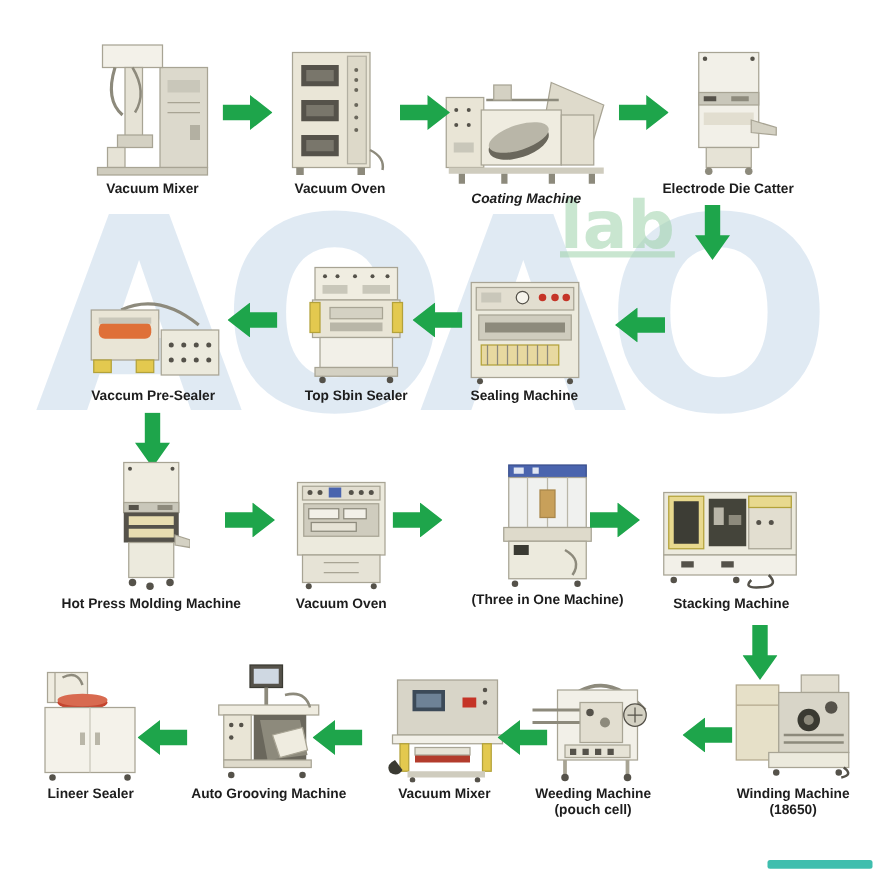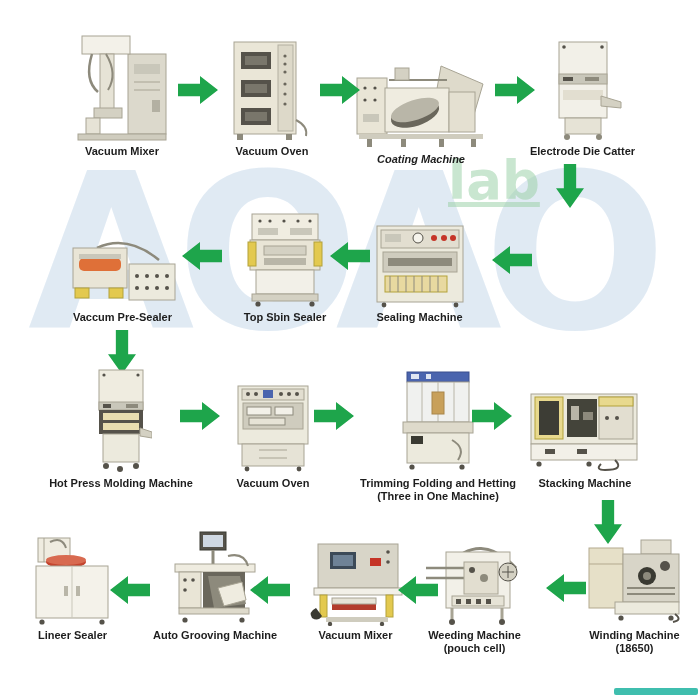--- a/index.html
+++ b/index.html
@@ -252,21 +252,20 @@
       <line x1="42" y1="12" x2="42" y2="52" stroke="#b9b6a8"></line>
       <line x1="58" y1="12" x2="58" y2="52" stroke="#b9b6a8"></line>
       <rect x="36" y="22" width="12" height="22" fill="#c8a05a" stroke="#a8864a"></rect>
       <rect x="7" y="52" width="70" height="11" fill="#dedacb" stroke="#a8a494"></rect>
       <rect x="11" y="63" width="62" height="30" fill="#eceadd" stroke="#a8a494"></rect>
       <rect x="15" y="66" width="12" height="8" fill="#3a3a32"></rect>
       <path d="M56 70 Q70 78 62 90" fill="none" stroke="#8d8a7c" stroke-width="2"></path>
       <circle cx="16" cy="97" r="2.6" fill="#55524a"></circle>
         <circle cx="66" cy="97" r="2.6" fill="#55524a"></circle>
     </svg>
-    <div class="cap">Trimming Folding and Hetting</div>
     <div class="cap" style="margin-top:0;">(Three in One Machine)</div>
   </div>
 
   <div class="machine" style="left:515px;top:386px;width:140px;">
     <svg class="img" width="112" height="88" viewBox="0 0 112 88">
       <rect x="2" y="8" width="106" height="50" fill="#eceadd" stroke="#a8a494"></rect>
       <rect x="6" y="11" width="28" height="42" fill="#e8d98e" stroke="#b3a23a"></rect>
       <rect x="10" y="15" width="20" height="34" fill="#3d3d35"></rect>
       <rect x="38" y="13" width="30" height="38" fill="#44443a"></rect>
       <rect x="42" y="20" width="8" height="14" fill="#b9b6a8"></rect>

